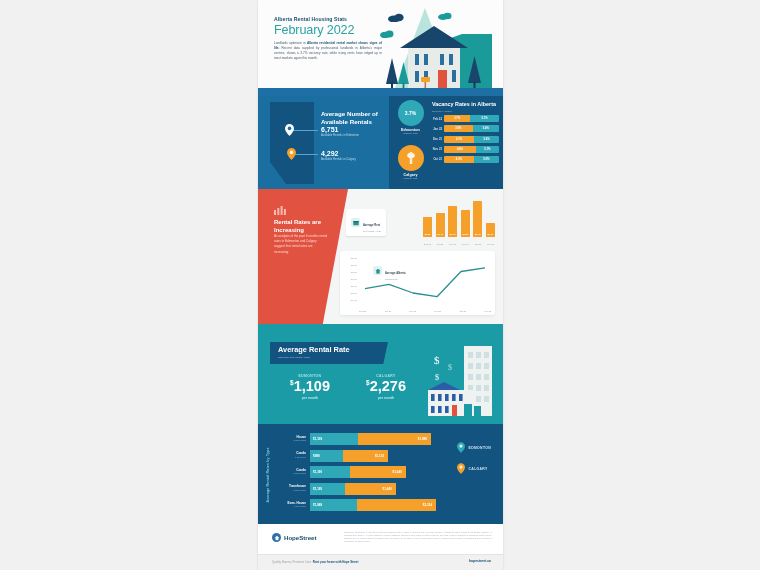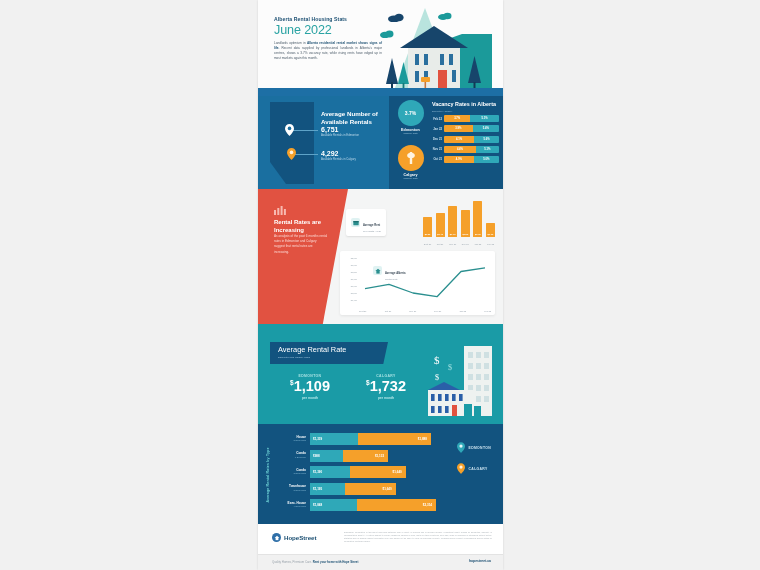--- a/index.html
+++ b/index.html
@@ -84,21 +84,21 @@
   .lc-y { position:absolute; left:4px; top:6px; width:13px; height:44px; display:flex; flex-direction:column;
           justify-content:space-between; align-items:flex-end; }
   .lc-y i { font-size:2.1px; color:#9aa5ae; font-style:normal; }
   .lc-x { position:absolute; left:19px; right:4px; bottom:3px; display:flex; justify-content:space-between; }
   .lc-x i { font-size:2.2px; color:#9aa5ae; font-style:normal; }
 
   
   #sec4 { position:absolute; left:0; top:324px; width:245px; height:100px; background:#1a9ba6; overflow:hidden; }
   .ribbon { position:absolute; left:12px; top:18px; width:118px; height:22px; background:#12537f;
             clip-path:polygon(0 0,100% 0,96% 100%,0 100%); padding:4px 0 0 8px; }
-  .ribbon h3 { font-size:7.4px; color:#fff; font-weight:normal; line-height:1; }
+  .ribbon h3 { font-size:7.4px; color:#fff; font-weight:bold; line-height:1; }
   .ribbon p { font-size:2.5px; color:#9cc3dc; margin-top:2.5px; }
   .rate-box { position:absolute; top:50px; text-align:center; }
   .rate-city { font-size:3.4px; font-weight:bold; color:#a8e3e4; letter-spacing:.12em; }
   .rate-val { font-size:14.5px; font-weight:bold; color:#fff; line-height:1; margin-top:1px; }
   .rate-val sup { font-size:6.5px; vertical-align:super; }
   .rate-per { font-size:3.1px; font-weight:bold; color:#bfeced; margin-top:2px; letter-spacing:.04em; }
 
   
   #sec5 { position:absolute; left:0; top:424px; width:245px; height:100px; background:#12537f; overflow:hidden; }
   .vlabel { position:absolute; left:5px; top:10px; width:10px; height:82px; display:flex; align-items:center; justify-content:center; }
@@ -189,21 +189,21 @@
           <rect x="5.5" y="26" width="2" height="8" fill="#123a57"></rect>
       </svg>
 
       <svg style="position:absolute;left:163px;top:74px;width:9px;height:14px;" viewBox="0 0 9 14">
         <rect x="3.5" y="5" width="1.6" height="9" fill="#c9763a"></rect>
         <rect x="0" y="3" width="9" height="5" rx="1" fill="#f5a02a"></rect>
       </svg>
 
       <div class="hero-text">
         <div class="hero-kicker">Alberta Rental Housing Stats</div>
-        <div class="hero-title">June 2022</div>
+        <div class="hero-title">February 2022</div>
         <div class="hero-body"><span>Landlords optimism in </span><b>Alberta residential rental market shows signs of life.</b><span> Recent data supplied by professional landlords in Alberta's major centres, shows a 3.7% vacancy rate, while rising rents have edged up in most markets again this month.</span></div>
       </div>
       <div class="ground"></div>
     </div>
 
     <div id="sec2">
       <div class="leftpane"></div>
 
       <svg class="ab-map" viewBox="0 0 56 82">
         <polygon points="6,0 50,0 50,82 22,82 6,60" fill="#12537f"></polygon>
@@ -413,21 +413,21 @@
         <p>Edmonton and Calgary 2022</p>
       </div>
 
       <div class="rate-box" style="left:16px;width:72px;">
         <div class="rate-city">EDMONTON</div>
         <div class="rate-val"><sup>$</sup><span>1,109</span></div>
         <div class="rate-per">per month</div>
       </div>
       <div class="rate-box" style="left:92px;width:72px;">
         <div class="rate-city">CALGARY</div>
-        <div class="rate-val"><sup>$</sup><span>1,732</span></div>
+        <div class="rate-val"><sup>$</sup><span>2,276</span></div>
         <div class="rate-per">per month</div>
       </div>
 
       <svg style="position:absolute;left:176px;top:30px;width:8px;height:12px;" viewBox="0 0 8 12">
           <text x="0" y="10" font-size="11" font-family="Liberation Serif, serif" fill="#ffffff">$</text>
         </svg>
       <svg style="position:absolute;left:190px;top:38px;width:6px;height:9px;" viewBox="0 0 6 9">
           <text x="0" y="8" font-size="8" font-family="Liberation Serif, serif" fill="#9fe0e0">$</text>
         </svg>
       <svg style="position:absolute;left:177px;top:48px;width:6px;height:9px;" viewBox="0 0 6 9">

